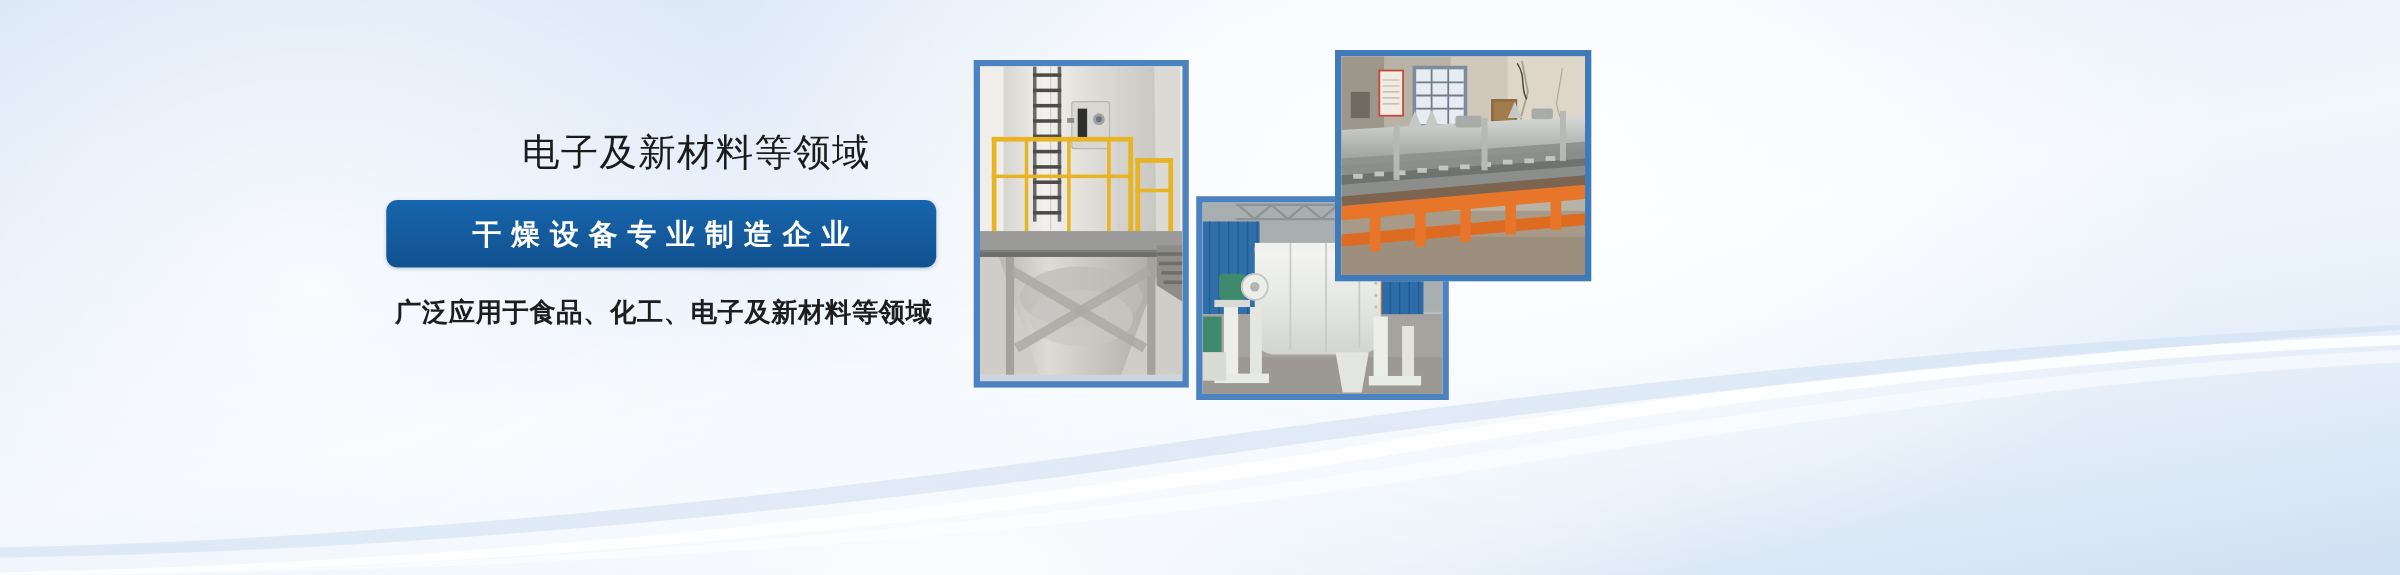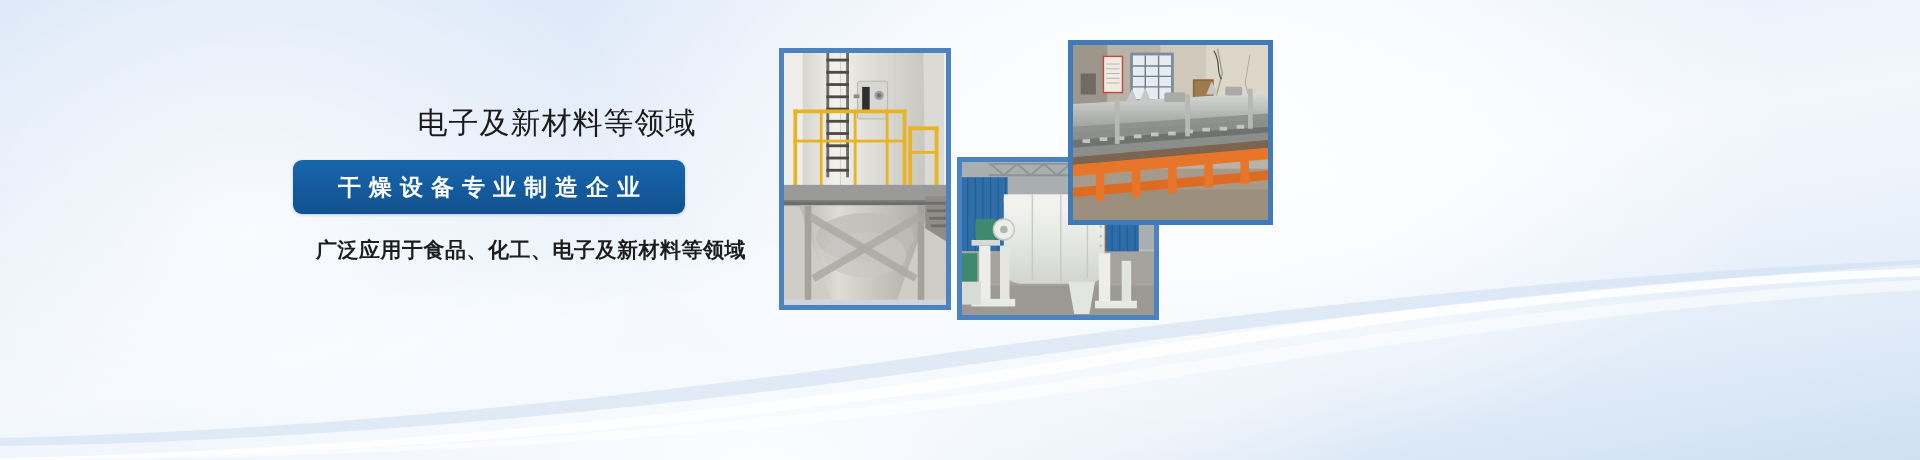--- a/index.html
+++ b/index.html
@@ -29,24 +29,24 @@
   }
 
   
   .text-block{position:absolute;left:293px;top:108px;width:470px;}
   .headline{
     font-size:30px;line-height:1;color:#1b1b1b;text-align:center;
     letter-spacing:1px;font-weight:400;white-space:nowrap;
     margin:0 0 22px 0;padding-left:58px;
   }
   .badge{
-    width:392px;height:54px;border-radius:9px;
+    width:440px;height:54px;border-radius:9px;
     background:linear-gradient(180deg,#1765ad 0%,#145a9c 55%,#11528f 100%);
     box-shadow:0 1px 3px rgba(20,70,120,0.25);
-    display:flex;align-items:center;justify-content:center;
+    display:flex;align-items:center;justify-content:center;margin-left:16px;
   }
   .badge-label{
     color:#ffffff;font-size:23px;font-weight:bold;letter-spacing:8px;
     text-indent:8px;white-space:nowrap;
   }
   .subtitle{
     margin:22px 0 0 0;font-size:21px;color:#1d1d1d;text-align:center;
     white-space:nowrap;letter-spacing:0.5px;font-weight:bold;
     padding-left:6px;
   }

